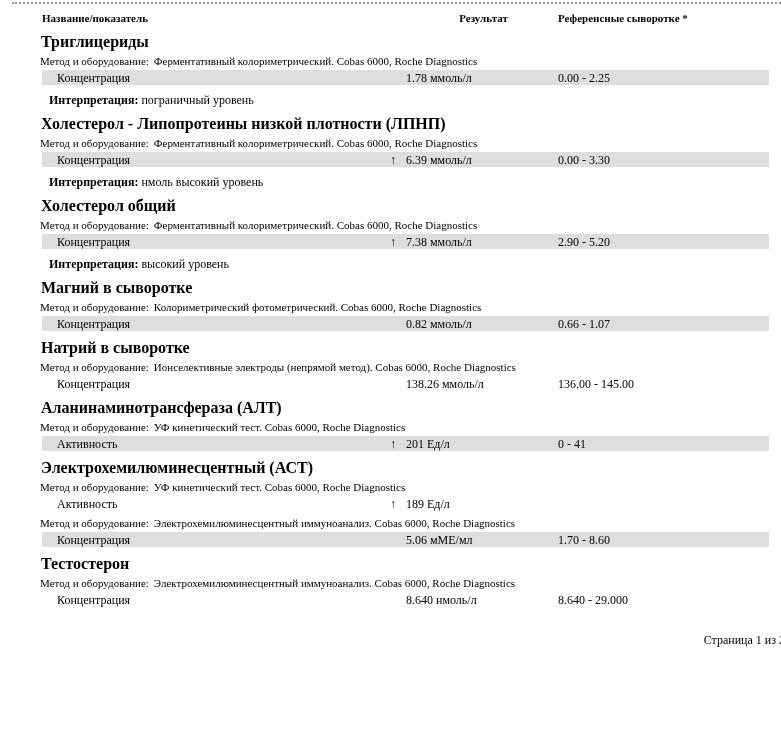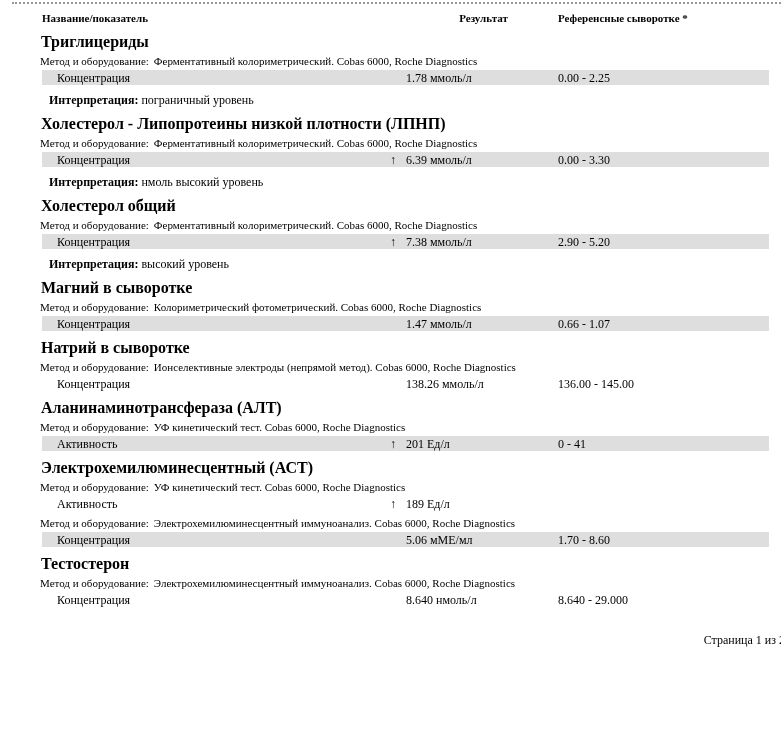--- a/index.html
+++ b/index.html
@@ -156,21 +156,21 @@
 
   <section class="test-section">
     <div class="title">Магний в сыворотке</div>
     <div class="method">
       <span class="m-label">Метод и оборудование:</span><span class="m-text">Колориметрический фотометрический. Cobas 6000, Roche Diagnostics</span>
     </div>
     <div class="row shaded">
       <div class="cell-label">Концентрация</div>
       <div class="cell-result">
         <span class="flag"></span>
-            <span class="value">1.47 ммоль/л</span>
+            <span class="value">0.82 ммоль/л</span>
       </div>
       <div class="cell-ref">0.66 - 1.07</div>
     </div>
 
   </section>
 
   <section class="test-section">
     <div class="title">Натрий в сыворотке</div>
     <div class="method">
       <span class="m-label">Метод и оборудование:</span><span class="m-text">Ионселективные электроды (непрямой метод). Cobas 6000, Roche Diagnostics</span>

